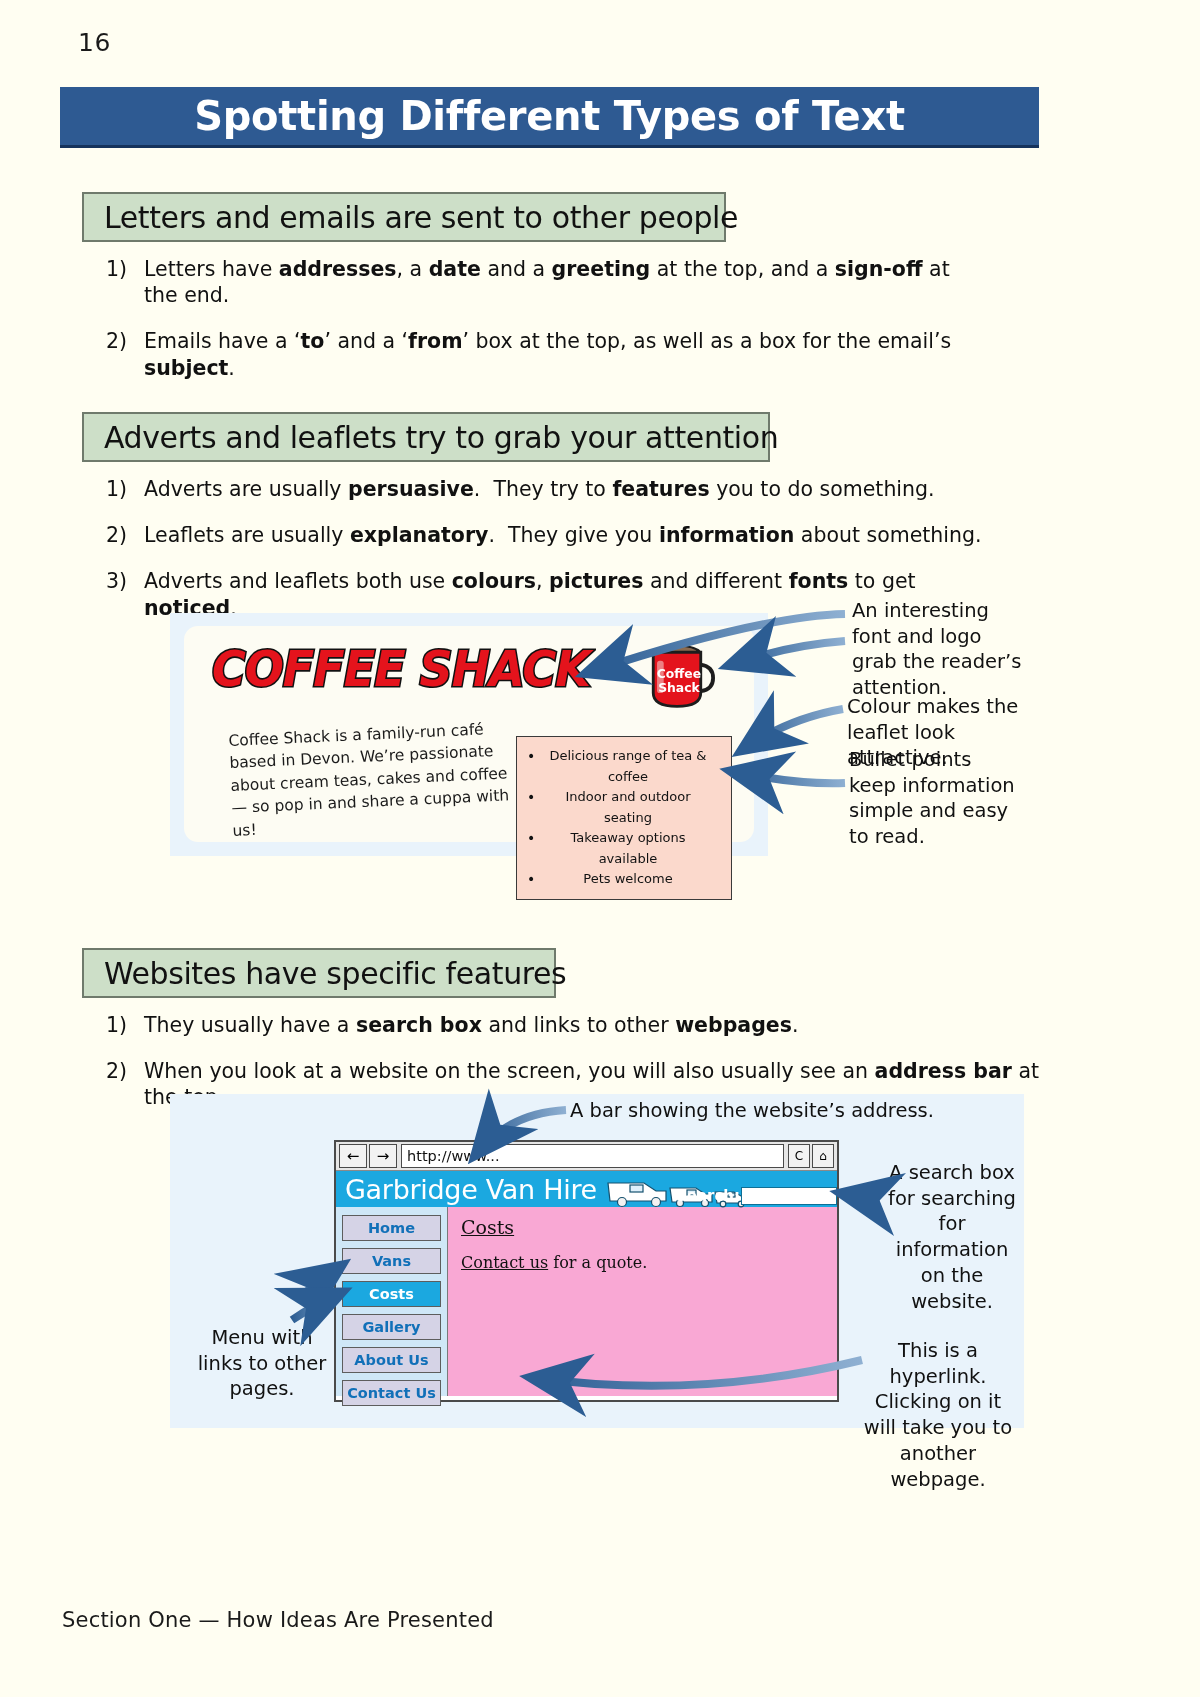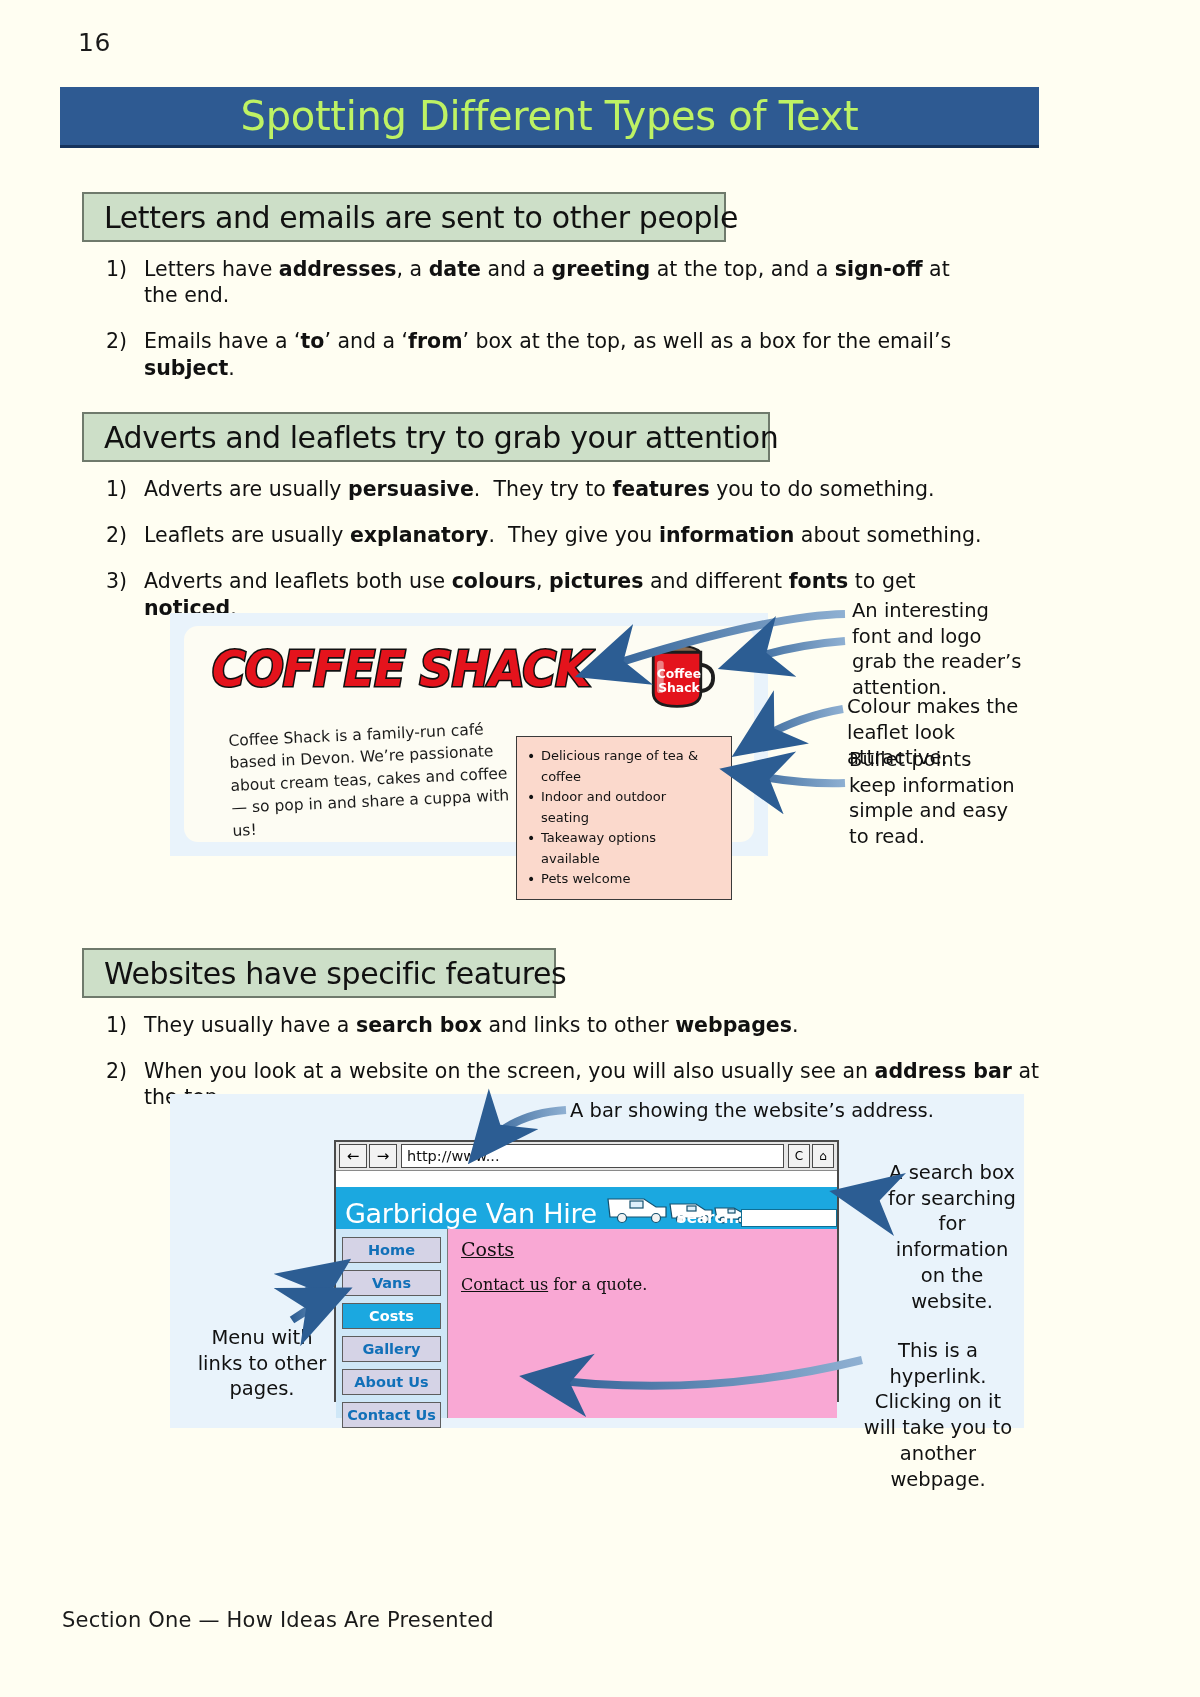--- a/index.html
+++ b/index.html
@@ -44,23 +44,23 @@
     top: 87px;
     width: 979px;
     height: 58px;
     background: #2e5a92;
     border-bottom: 3px solid #16335c;
     display: flex;
     align-items: center;
     justify-content: center;
   }
   .title-banner .t {
-    color: #bef264;
+    color: #ffffff;
     font-size: 40px;
-    font-weight: normal;
+    font-weight: bold;
     font-family: "DejaVu Sans", sans-serif;
     letter-spacing: -.3px;
   }
 
   
   .sec-head {
     position: absolute;
     background: #cddfc8;
     border: 2px solid #6f7a6c;
     display: flex;
@@ -158,20 +158,21 @@
   }
   .cs-bullets {
     position: absolute;
     left: 332px;
     top: 110px;
     width: 216px;
     background: #fbd9cc;
     border: 1px solid #3a3a3a;
     padding: 9px 16px 9px 6px;
     box-sizing: border-box;
+    text-align: center;
   }
   .cs-bullets ul {
     margin: 0;
     padding-left: 18px;
     list-style: none;
   }
   .cs-bullets li {
     font-family: "DejaVu Sans", sans-serif;
     font-size: 13px;
     line-height: 1.58;
@@ -253,26 +254,25 @@
   }
   .addr-icon {
     width: 20px; height: 22px;
     border: 1px solid #4a4a4a;
     background: #f2f2f2;
     display: flex; align-items: center; justify-content: center;
     font-size: 12px; margin-left: 2px;
     font-family: "DejaVu Sans", sans-serif;
   }
   .site-header {
-    height: 42px;
+    height: 36px;
     background: #1ba8e0;
     display: flex;
-    align-items: flex-end;
+    align-items: center;
     position: relative;
-    margin-top: 16px;
   }
   .site-title {
     color: #fff;
     font-size: 27px;
     font-family: "DejaVu Sans", sans-serif;
     margin-left: 9px;
     letter-spacing: -.3px;
     white-space: nowrap;
   }
   .vans-art { position: absolute; left: 268px; top: 4px; }

